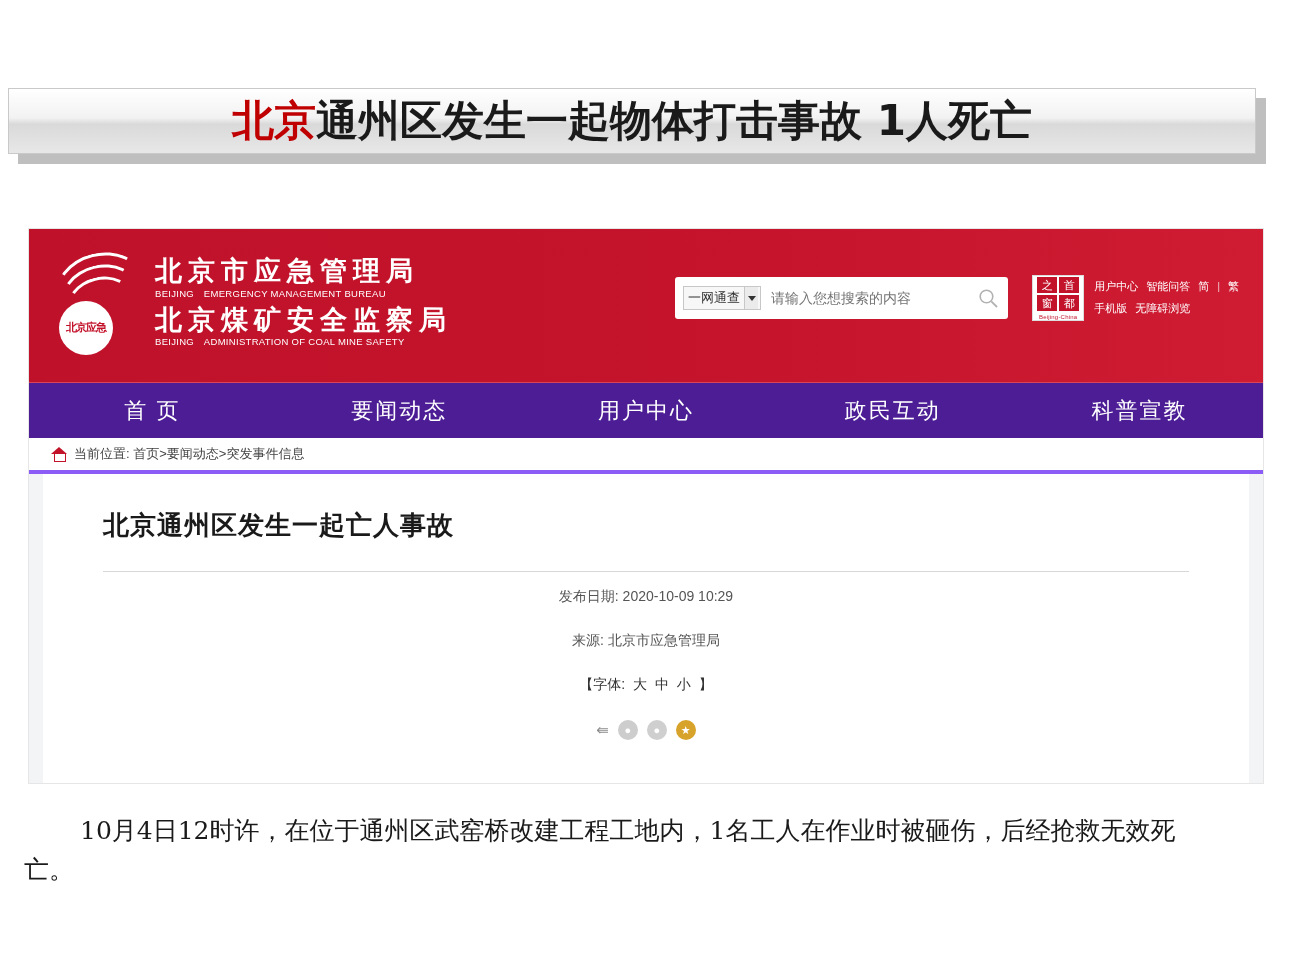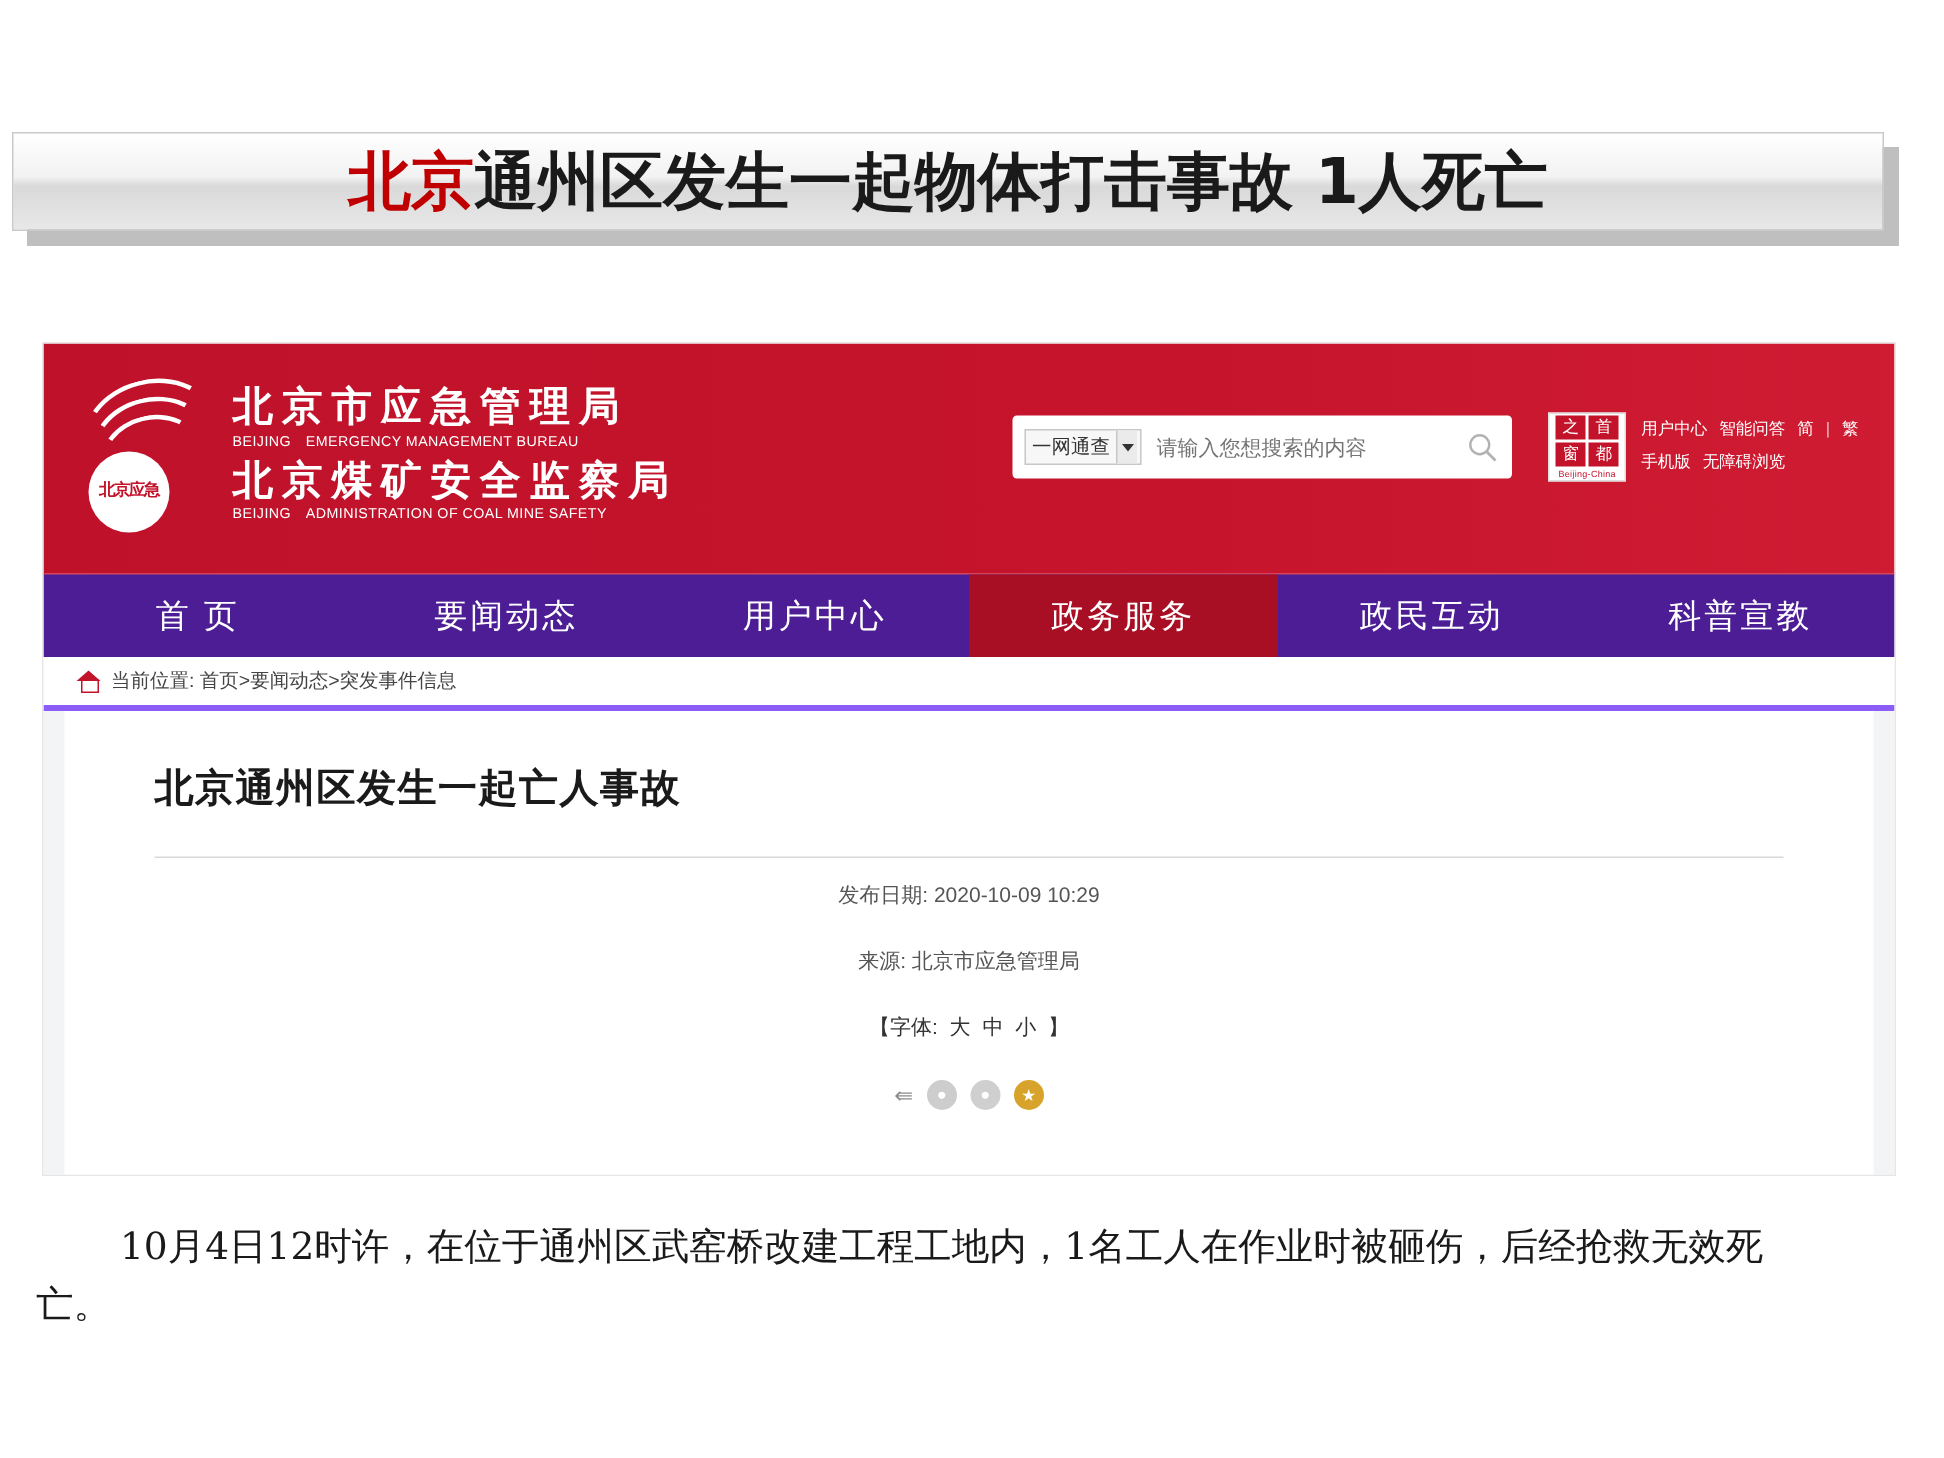--- a/index.html
+++ b/index.html
@@ -363,21 +363,20 @@
           <a href="#">手机版</a><a href="#">无障碍浏览</a>
         </div>
       </div>
     </div>
   </div>
 
   <div class="nav">
     <div class="nav-item">首 页</div>
     <div class="nav-item">要闻动态</div>
     <div class="nav-item">用户中心</div>
-    <div class="nav-item active">政务服务</div>
     <div class="nav-item">政民互动</div>
     <div class="nav-item">科普宣教</div>
   </div>
 
   <div class="crumb">
     <span class="home-icon"></span>
     <span class="crumb-text">当前位置: 首页&gt;要闻动态&gt;突发事件信息</span>
   </div>
 
   <div class="content">

